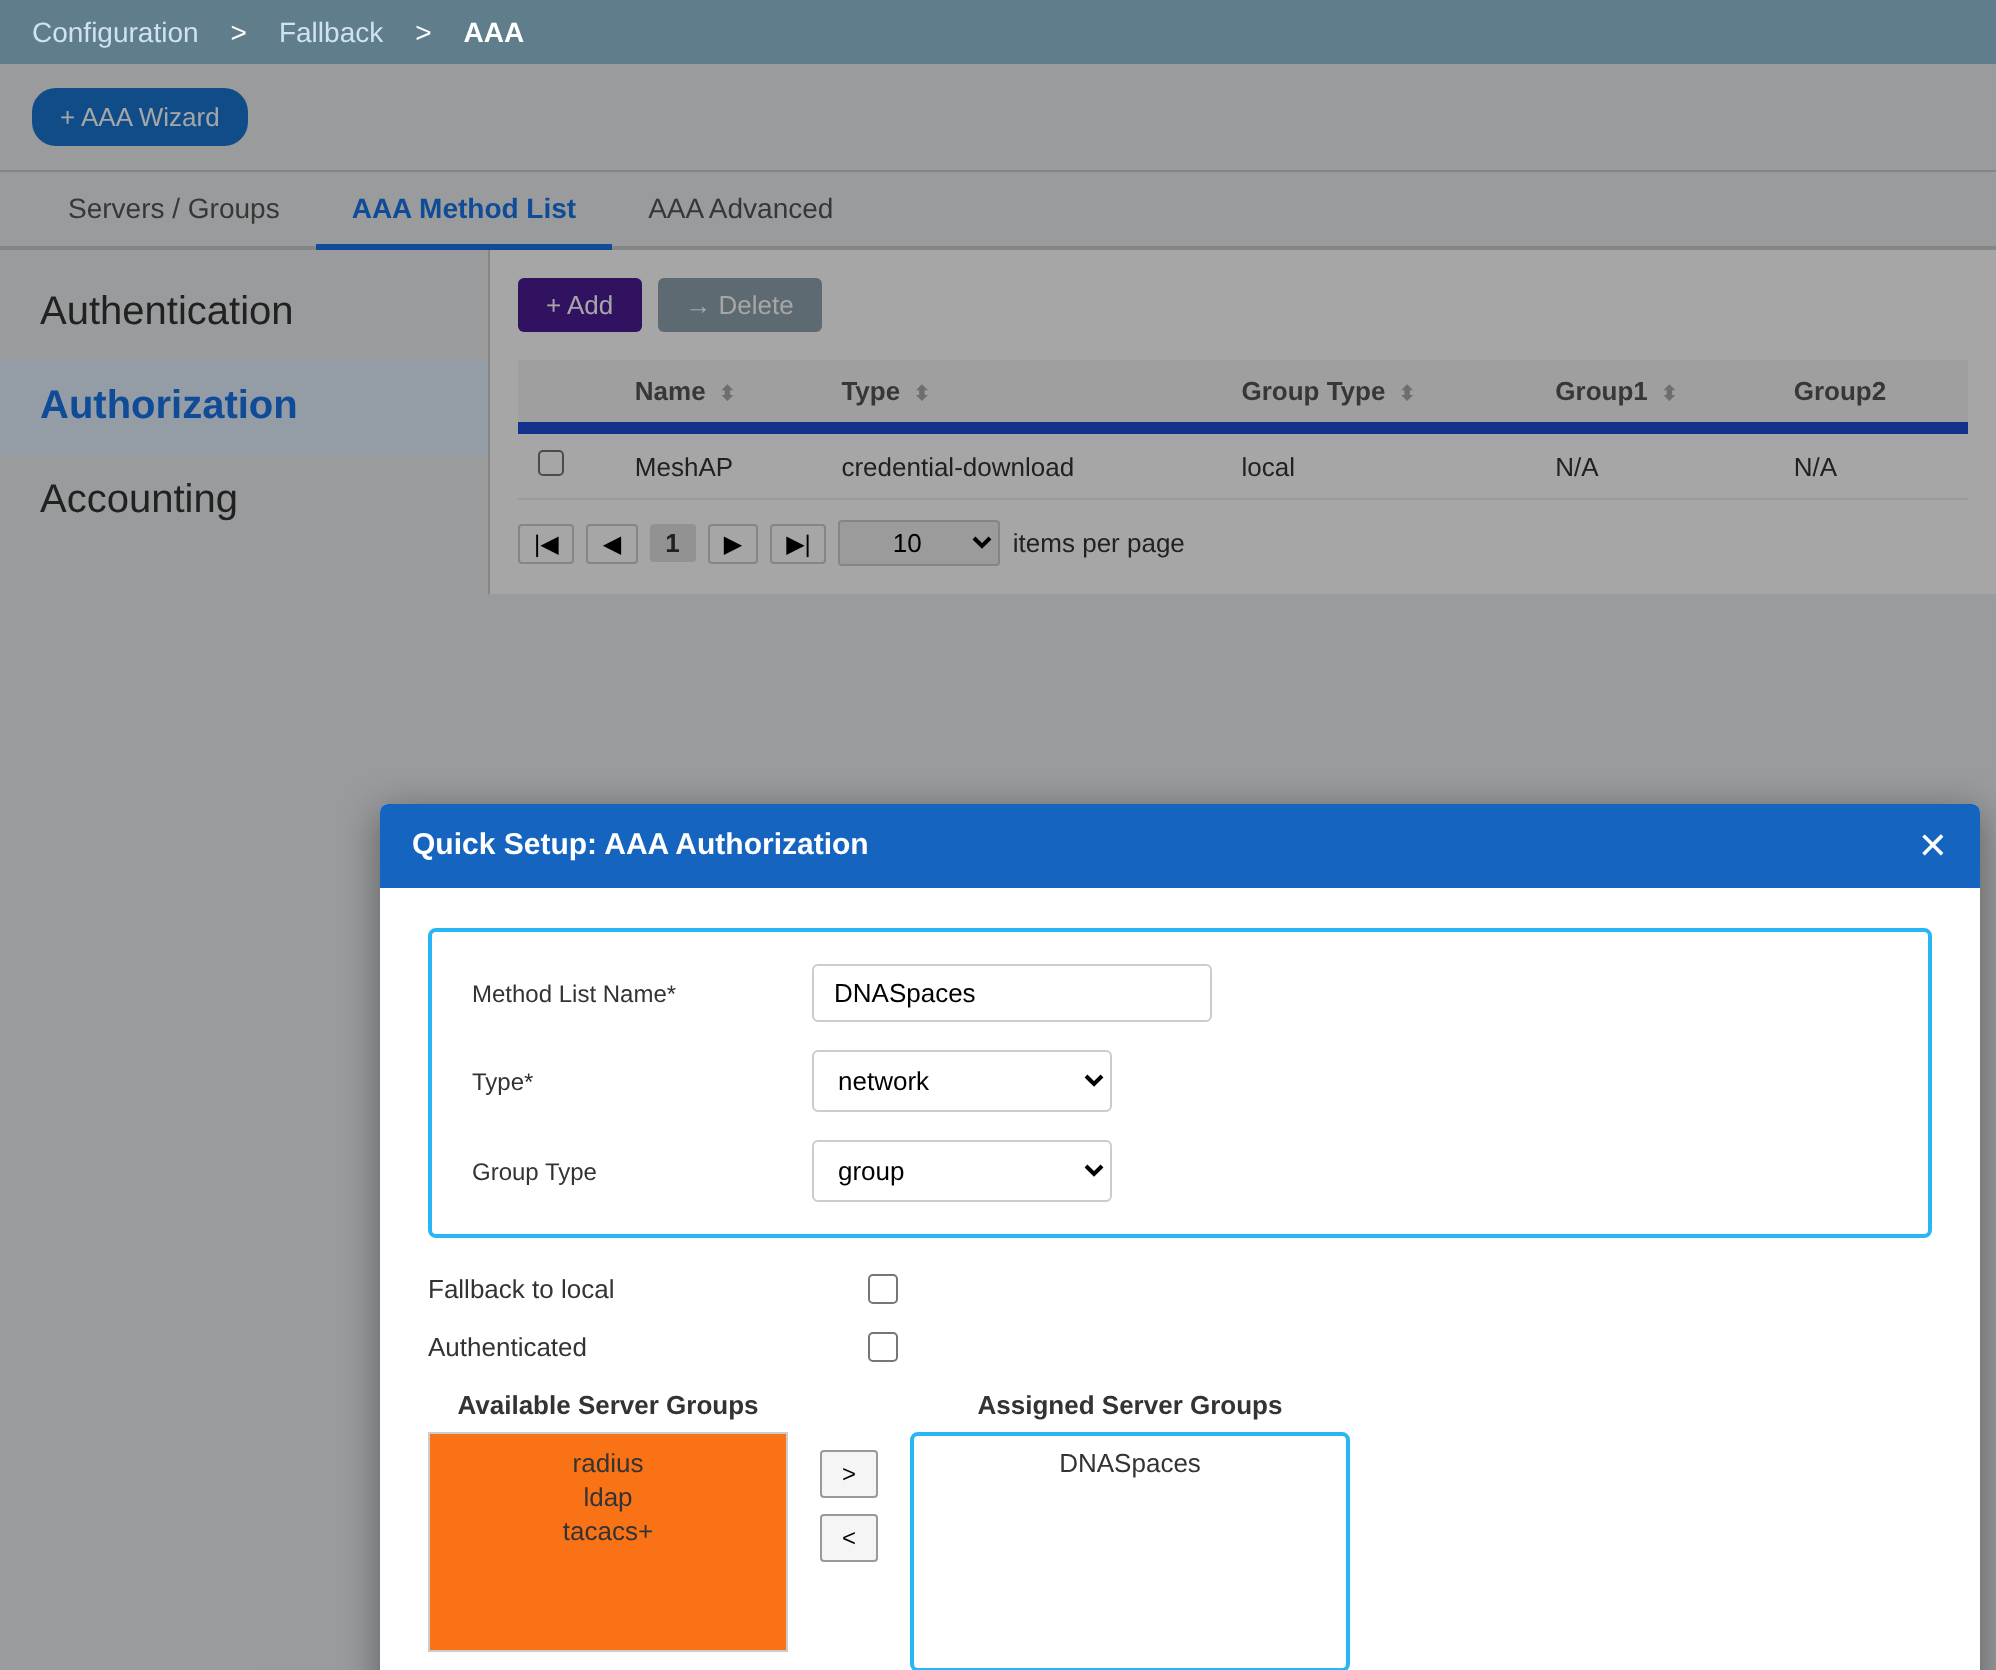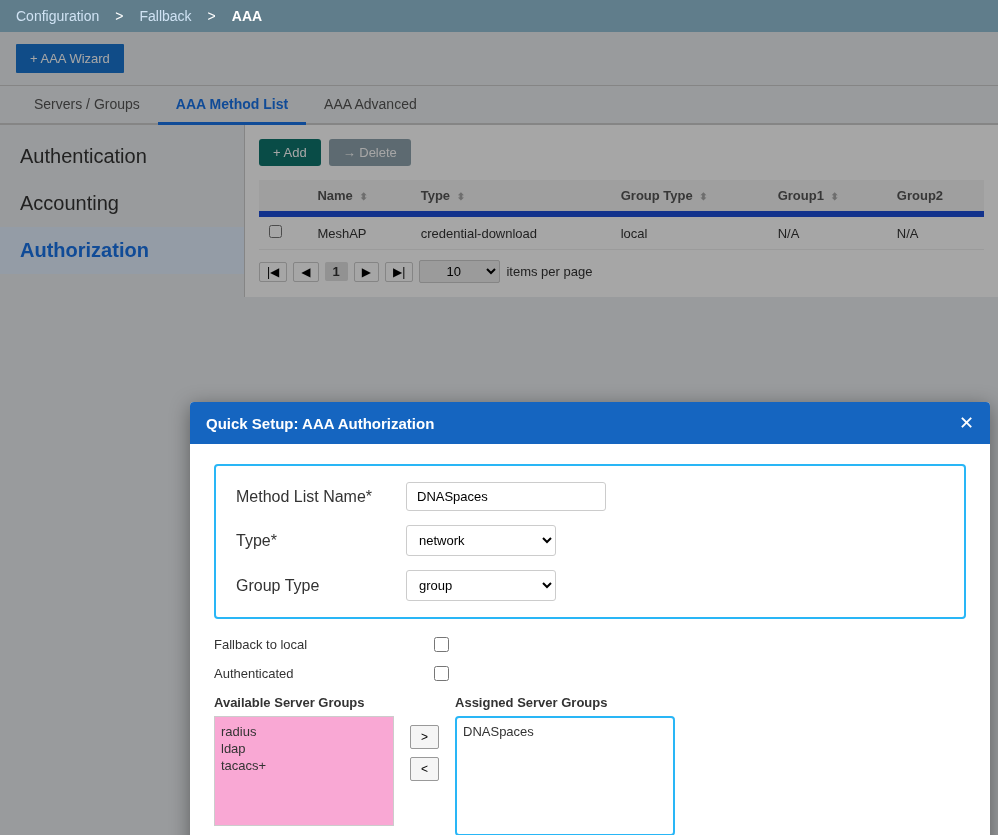--- a/index.html
+++ b/index.html
@@ -29,21 +29,21 @@
     .toolbar {
       background: #eceff1;
       padding: 12px 16px;
       border-bottom: 1px solid #ccc;
     }
     .btn-wizard {
       background: #1976d2;
       color: #fff;
       border: none;
       padding: 7px 14px;
-      border-radius: 1px;
+      border-radius: 12px;
       cursor: pointer;
       font-size: 13px;
     }
 
     
     .tabs {
       background: #eceff1;
       display: flex;
       gap: 0;
       padding: 0 16px;
@@ -93,21 +93,21 @@
       flex: 1;
       background: #fff;
       padding: 14px;
     }
     .action-bar {
       display: flex;
       gap: 8px;
       margin-bottom: 14px;
     }
     .btn-add {
-      background: #0f766e;
+      background: #4c1d95;
       color: #fff;
       border: none;
       padding: 6px 14px;
       border-radius: 3px;
       cursor: pointer;
       font-size: 13px;
     }
     .btn-delete {
       background: #90a4ae;
       color: #fff;
@@ -181,21 +181,20 @@
       border-radius: 4px;
       box-shadow: 0 4px 20px rgba(0,0,0,0.4);
       z-index: 20;
       overflow: hidden;
     }
     .modal-header {
       background: #1565c0;
       color: #fff;
       padding: 12px 16px;
       display: flex;
-      align-items: center;
       justify-content: space-between;
       font-size: 15px;
       font-weight: bold;
       gap: 32px;
     }
     .modal-close {
       background: none;
       border: none;
       color: #fff;
       font-size: 18px;
@@ -214,21 +213,21 @@
       margin-bottom: 18px;
     }
     .form-row {
       display: flex;
       align-items: center;
       margin-bottom: 14px;
     }
     .form-row:last-child { margin-bottom: 0; }
     .form-label {
       width: 170px;
-      font-size: 16px;
+      font-size: 12px;
       color: #333;
       font-weight: 500;
     }
     .form-input {
       border: 1px solid #ccc;
       padding: 6px 10px;
       border-radius: 3px;
       font-size: 13px;
       width: 200px;
     }
@@ -262,34 +261,35 @@
     
     .groups-section {
       display: flex;
       gap: 16px;
       margin-top: 8px;
       align-items: flex-start;
     }
     .group-box-container {
       display: flex;
       flex-direction: column;
+      text-align: center;
     }
     .group-box-label {
       font-size: 13px;
       font-weight: 600;
       margin-bottom: 6px;
       color: #333;
     }
     .group-list {
       width: 180px;
       height: 110px;
       border: 1px solid #ccc;
       padding: 6px;
       font-size: 13px;
-      background: #f9a8d4;
+      background: #f97316;
       overflow-y: auto;
     }
     .group-list div { padding: 1px 0; cursor: pointer; }
     .group-arrows {
       display: flex;
       flex-direction: column;
       gap: 8px;
       justify-content: center;
       padding-top: 30px;
     }
@@ -335,22 +335,22 @@
   <div class="tabs">
     <div class="tab">Servers / Groups</div>
     <div class="tab active">AAA Method List</div>
     <div class="tab">AAA Advanced</div>
   </div>
 
   <div class="content-area">
 
     <div class="sidebar">
       <div class="sidebar-item">Authentication</div>
+      <div class="sidebar-item active">Authorization</div>
       <div class="sidebar-item">Accounting</div>
-      <div class="sidebar-item active">Authorization</div>
     </div>
 
     <div class="table-area">
       <div class="action-bar">
         <button class="btn-add">+ Add</button>
         <button class="btn-delete">→ Delete</button>
       </div>
       <table>
         <thead>
           <tr>

